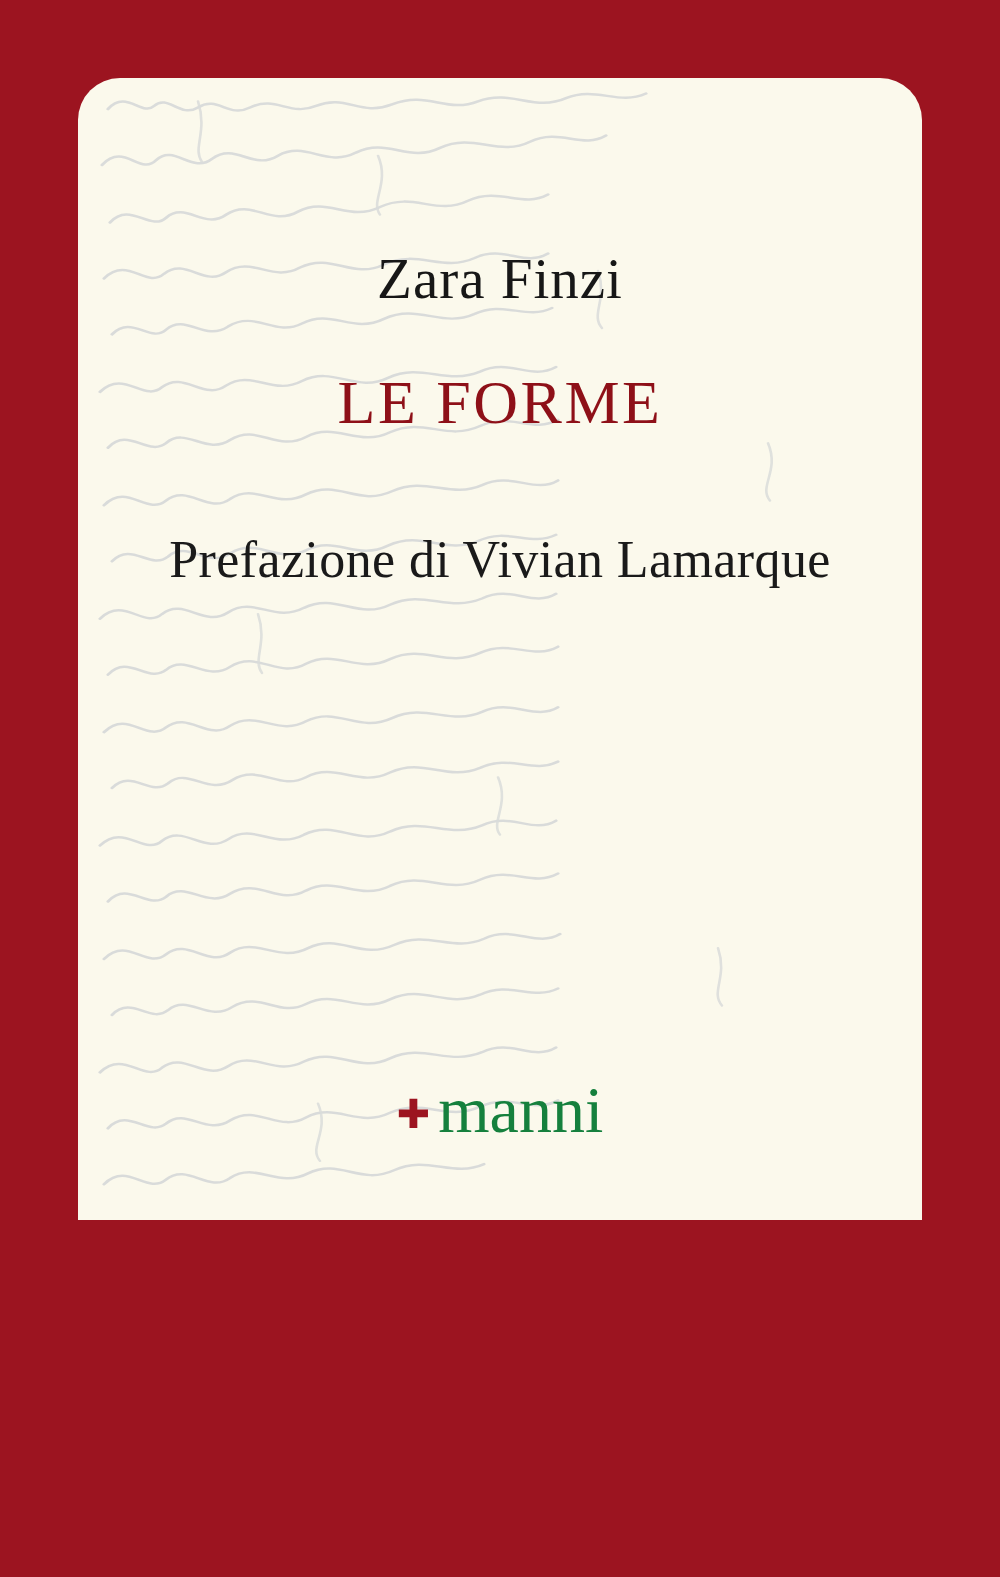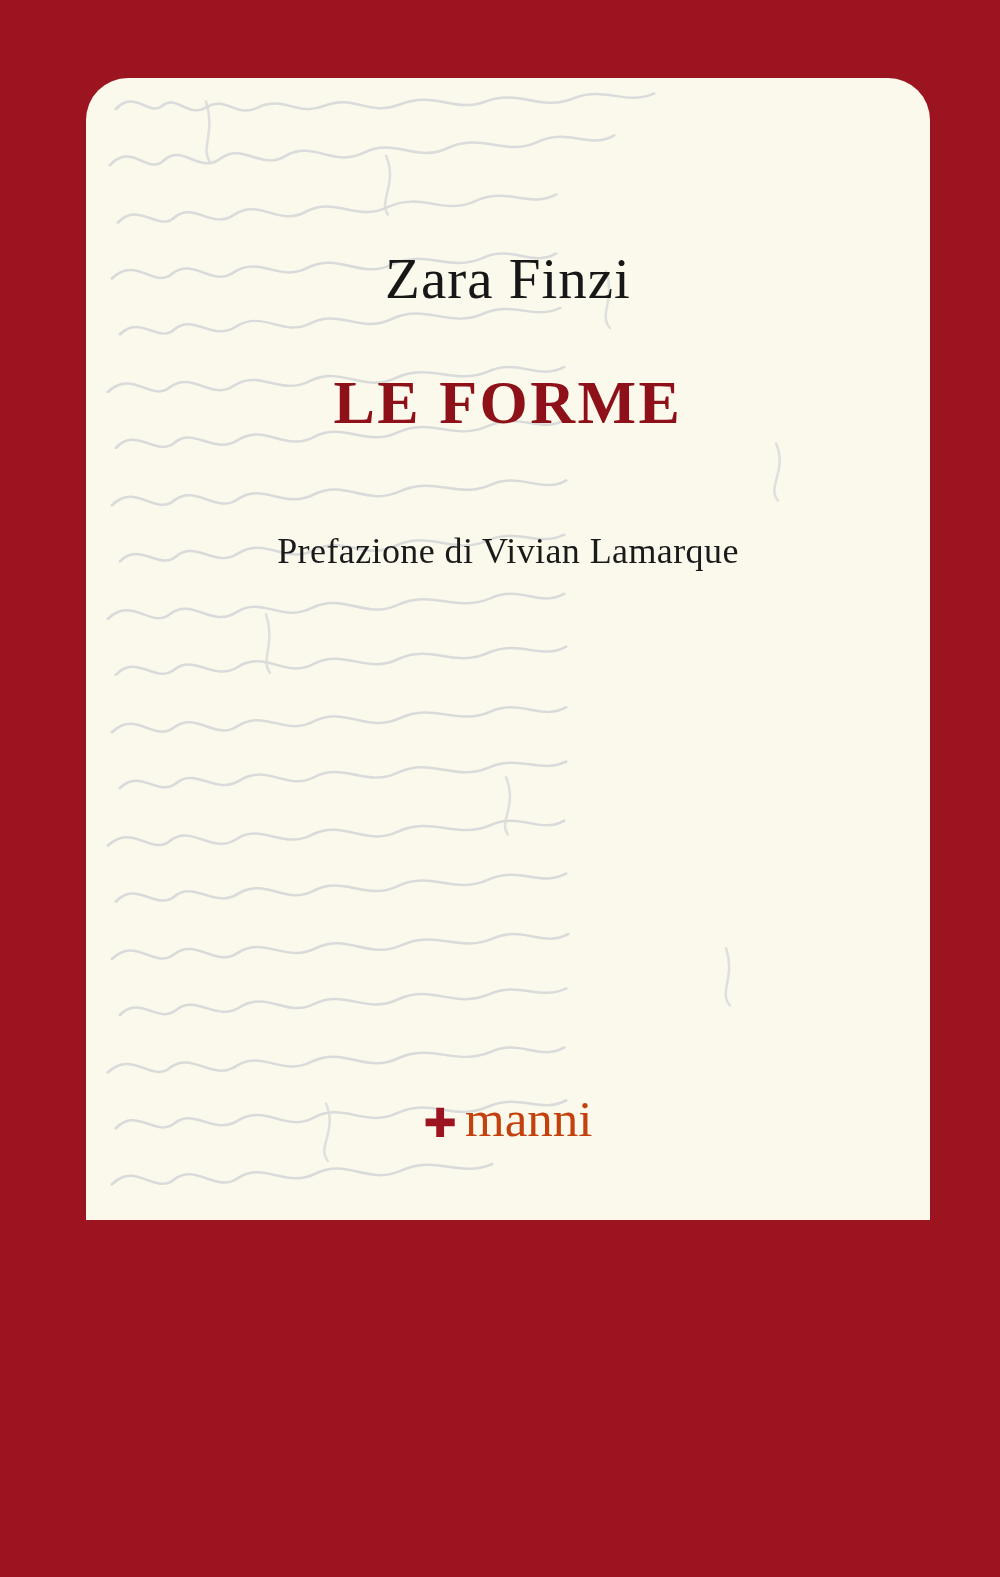--- a/index.html
+++ b/index.html
@@ -17,21 +17,20 @@
   }
   .inner-panel {
     position: absolute;
     left: 78px;
     top: 78px;
     width: 844px;
     height: 1142px;
     background: #fbf9ec;
     border-radius: 42px 42px 0 0;
     overflow: hidden;
-    margin-left: 8px;
   }
   
   .handwriting {
     position: absolute;
     inset: 0;
     opacity: 0.5;
     pointer-events: none;
   }
   .handwriting svg {
     display: block;
@@ -52,29 +51,29 @@
     letter-spacing: 1px;
     font-weight: 400;
   }
   .title {
     margin-top: 52px;
     text-align: right;
     color: #8e1018;
     font-size: 62px;
     line-height: 1.28;
     letter-spacing: 2.5px;
-    font-weight: 700;
+    font-weight: 400;
     text-transform: uppercase;
   }
   .title .line2 {
     display: block;
   }
   .preface {
     margin-top: 88px;
-    font-size: 36px;
+    font-size: 52px;
     color: #1a1a1a;
     letter-spacing: 0.4px;
     font-family: Liberation Serif, serif;
   }
   .publisher {
     position: absolute;
     left: 0;
     right: 0;
     bottom: 72px;
     display: flex;
@@ -84,22 +83,22 @@
   }
   .publisher .mark {
     color: #9c1420;
     font-size: 40px;
     line-height: 1;
     position: relative;
     top: 4px;
     font-family: "DejaVu Sans", sans-serif;
   }
   .publisher .name {
-    font-size: 51px;
-    color: #c2410c;
+    font-size: 66px;
+    color: #15803d;
     letter-spacing: 0px;
     font-family: "Liberation Serif", serif;
   }
 </style>
 </head>
 <body>
 
 <div class="cover">
   <div class="inner-panel">
 

